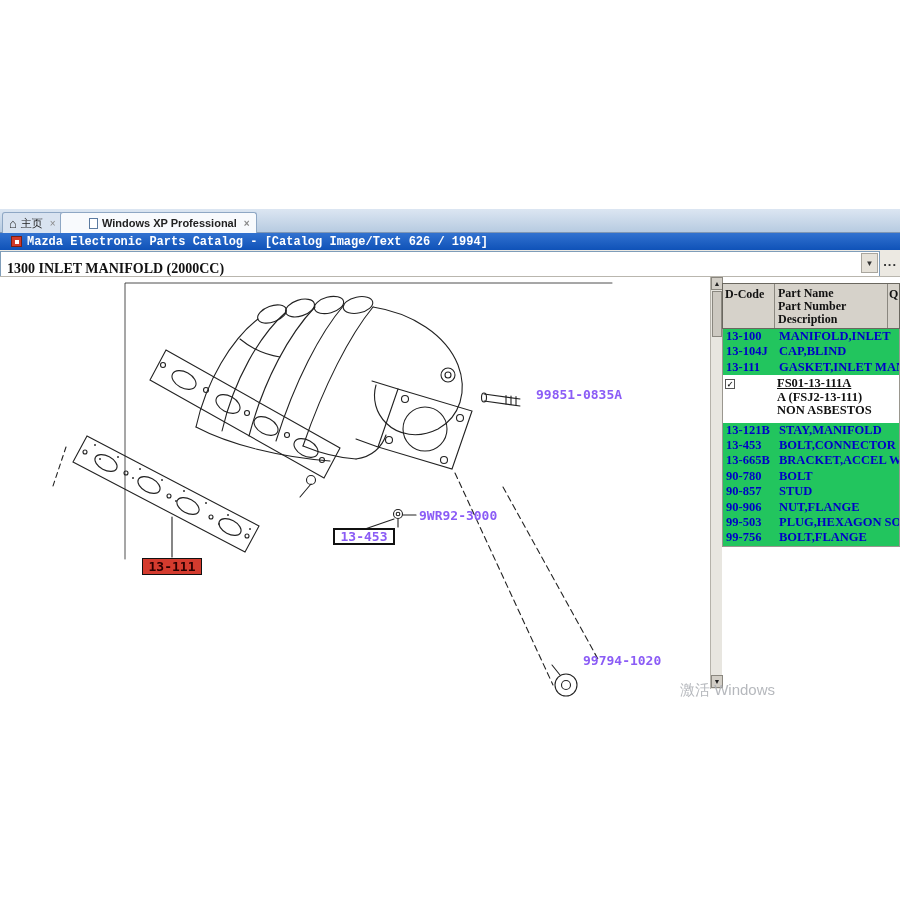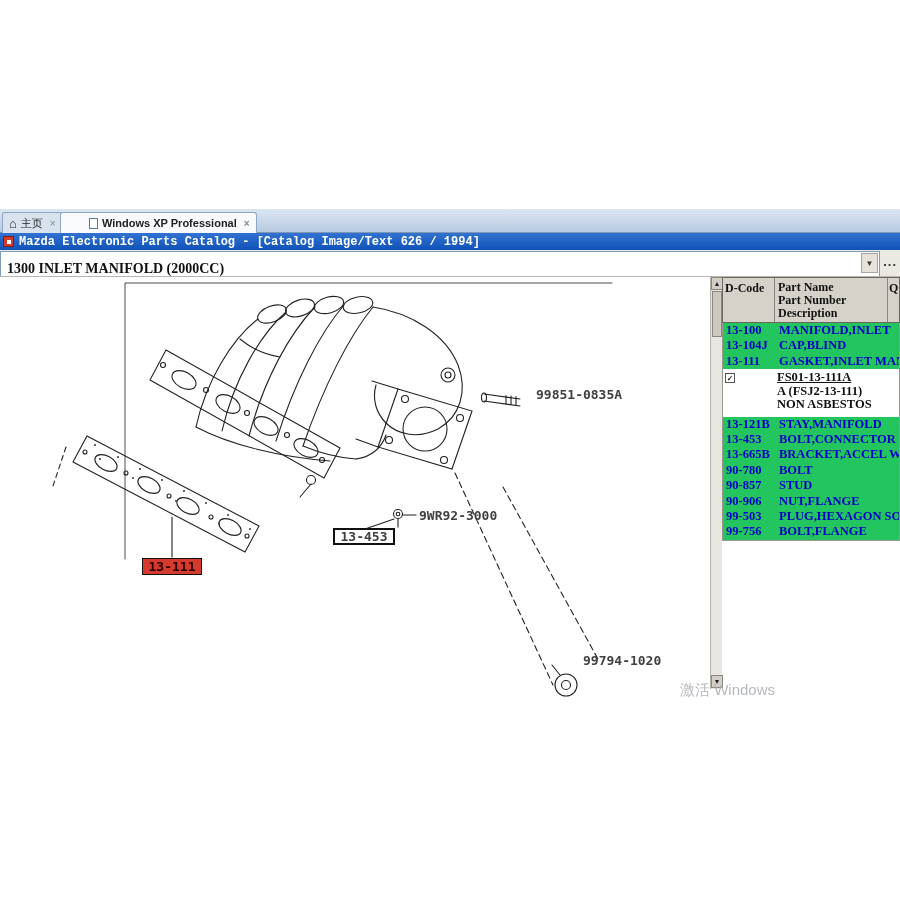--- a/index.html
+++ b/index.html
@@ -13,60 +13,60 @@
     padding:0 6px; border:1px solid #8ea7c4; border-bottom:none; border-radius:3px 3px 0 0;
     background:#d9e3f0; font-size:11px; color:#222; white-space:nowrap; }
   .tab.active { background:#f8fafd; font-weight:bold; }
   .tab .close { color:#888; font-size:10px; margin-left:3px; }
   .home-glyph { font-size:13px; line-height:13px; }
   .page-icon { display:inline-block; width:9px; height:11px; background:#fff; border:1px solid #5b7aa0; }
 
   
   .titlebar { position:absolute; left:0; top:233px; width:900px; height:17px;
     background:linear-gradient(#3272d0,#0f52b8); color:#fff; display:flex; align-items:center;
-    font-family:"Liberation Mono", monospace; font-weight:bold; font-size:12px; padding-left:3px; }
+    font-family:"Liberation Mono", monospace; font-weight:bold; font-size:12px; padding-left:11px; }
   .app-icon { width:11px; height:11px; background:#d03a2a; border:1px solid #7e1d12; margin-right:5px; position:relative; flex:0 0 auto; }
   .app-icon::after { content:""; position:absolute; left:3px; top:3px; width:4px; height:4px; background:#fff; }
 
   
   .selector-row { position:absolute; left:0; top:250px; width:900px; height:26px; background:#ece9e2; }
   .combo { position:absolute; left:0; top:1px; width:880px; height:36px; background:#fff;
     border:1px solid #7f9db9; display:flex; align-items:center; }
   .combo-text { font-family:"Liberation Serif", serif; font-weight:bold; font-size:14px; color:#111; padding-left:6px; }
   .combo-btn { position:absolute; right:1px; top:1px; width:17px; height:20px; background:#e6e2d9;
     border:1px solid #a9a69e; display:flex; align-items:center; justify-content:center; font-size:8px; color:#333; }
   .more-btn { position:absolute; right:3px; top:4px; font-size:13px; font-weight:bold; color:#333; letter-spacing:1px; }
 
   
   .content { position:absolute; left:0; top:276px; width:900px; height:424px; background:#fff; border-top:1px solid #b9b6ae; }
   .drawing { position:absolute; left:0; top:0; width:710px; height:424px; }
   .drawing svg { position:absolute; left:0; top:0; }
 
   .part-label { position:absolute; font-family:"DejaVu Sans Mono", monospace; font-weight:bold;
-    font-size:13px; color:#404040; white-space:nowrap; }
+    font-size:13px; color:#8b5cf6; white-space:nowrap; }
   .lbl-99851 { left:536px; top:110px; }
   .lbl-9wr92 { left:419px; top:231px; }
   .lbl-13453 { left:333px; top:251px; width:62px; height:17px; border:2px solid #111;
     background:#fff; text-align:center; line-height:14px; }
   .lbl-13111 { left:142px; top:281px; width:60px; height:17px; background:#d43b2e; color:#2b0000;
     border:1px solid #111; text-align:center; line-height:16px; }
   .lbl-99794 { left:583px; top:376px; }
 
   
   .scrollbar { position:absolute; left:710px; top:0; width:12px; height:412px;
     background:#e8e6e0; border-left:1px solid #b5b2aa; }
   .sb-btn { position:absolute; left:0; width:12px; height:13px; background:#d2cec6;
     border:1px solid #8a877f; font-size:7px; text-align:center; line-height:11px; color:#222; }
   .sb-up { top:0; } .sb-down { top:398px; }
   .sb-thumb { position:absolute; left:1px; top:14px; width:10px; height:46px; background:#cdc9c1; border:1px solid #8a877f; }
 
   
   .parts-table { position:absolute; left:722px; top:0; width:178px;
     font-family:"Liberation Serif", serif; font-weight:bold; font-size:12.5px; }
-  .thead { display:flex; background:#d6d2ca; border:1px solid #6a675f; height:46px; color:#111; }
+  .thead { display:flex; background:#d6d2ca; border:1px solid #6a675f; height:46px; color:#111;margin-top:6px; }
   .th-dcode { width:52px; border-right:1px solid #8a877f; padding:3px 2px; font-size:12px; }
   .th-part { flex:1; padding:3px 3px 0 3px; border-right:1px solid #8a877f; line-height:13px; font-size:12px; }
   .th-qty { width:11px; padding:3px 1px; font-size:12px; overflow:hidden; }
   .tbody { border-left:1px solid #9a978f; border-right:1px solid #9a978f; border-bottom:1px solid #9a978f; }
   .trow { display:flex; background:#22c55e; color:#0000c8; height:15.4px; line-height:15.4px; cursor:default; }
   .dcode { width:52px; padding-left:3px; white-space:nowrap; }
   .pname { flex:1; padding-left:4px; white-space:nowrap; overflow:hidden; }
   .details { background:#ffffff; color:#111; display:flex; padding:2px 0 5px 0; }
   .chk { width:10px; height:10px; border:1px solid #555; font-size:8px; line-height:9px; text-align:center;
     margin:2px 0 0 2px; color:#222; background:#fff; flex:0 0 auto; }

